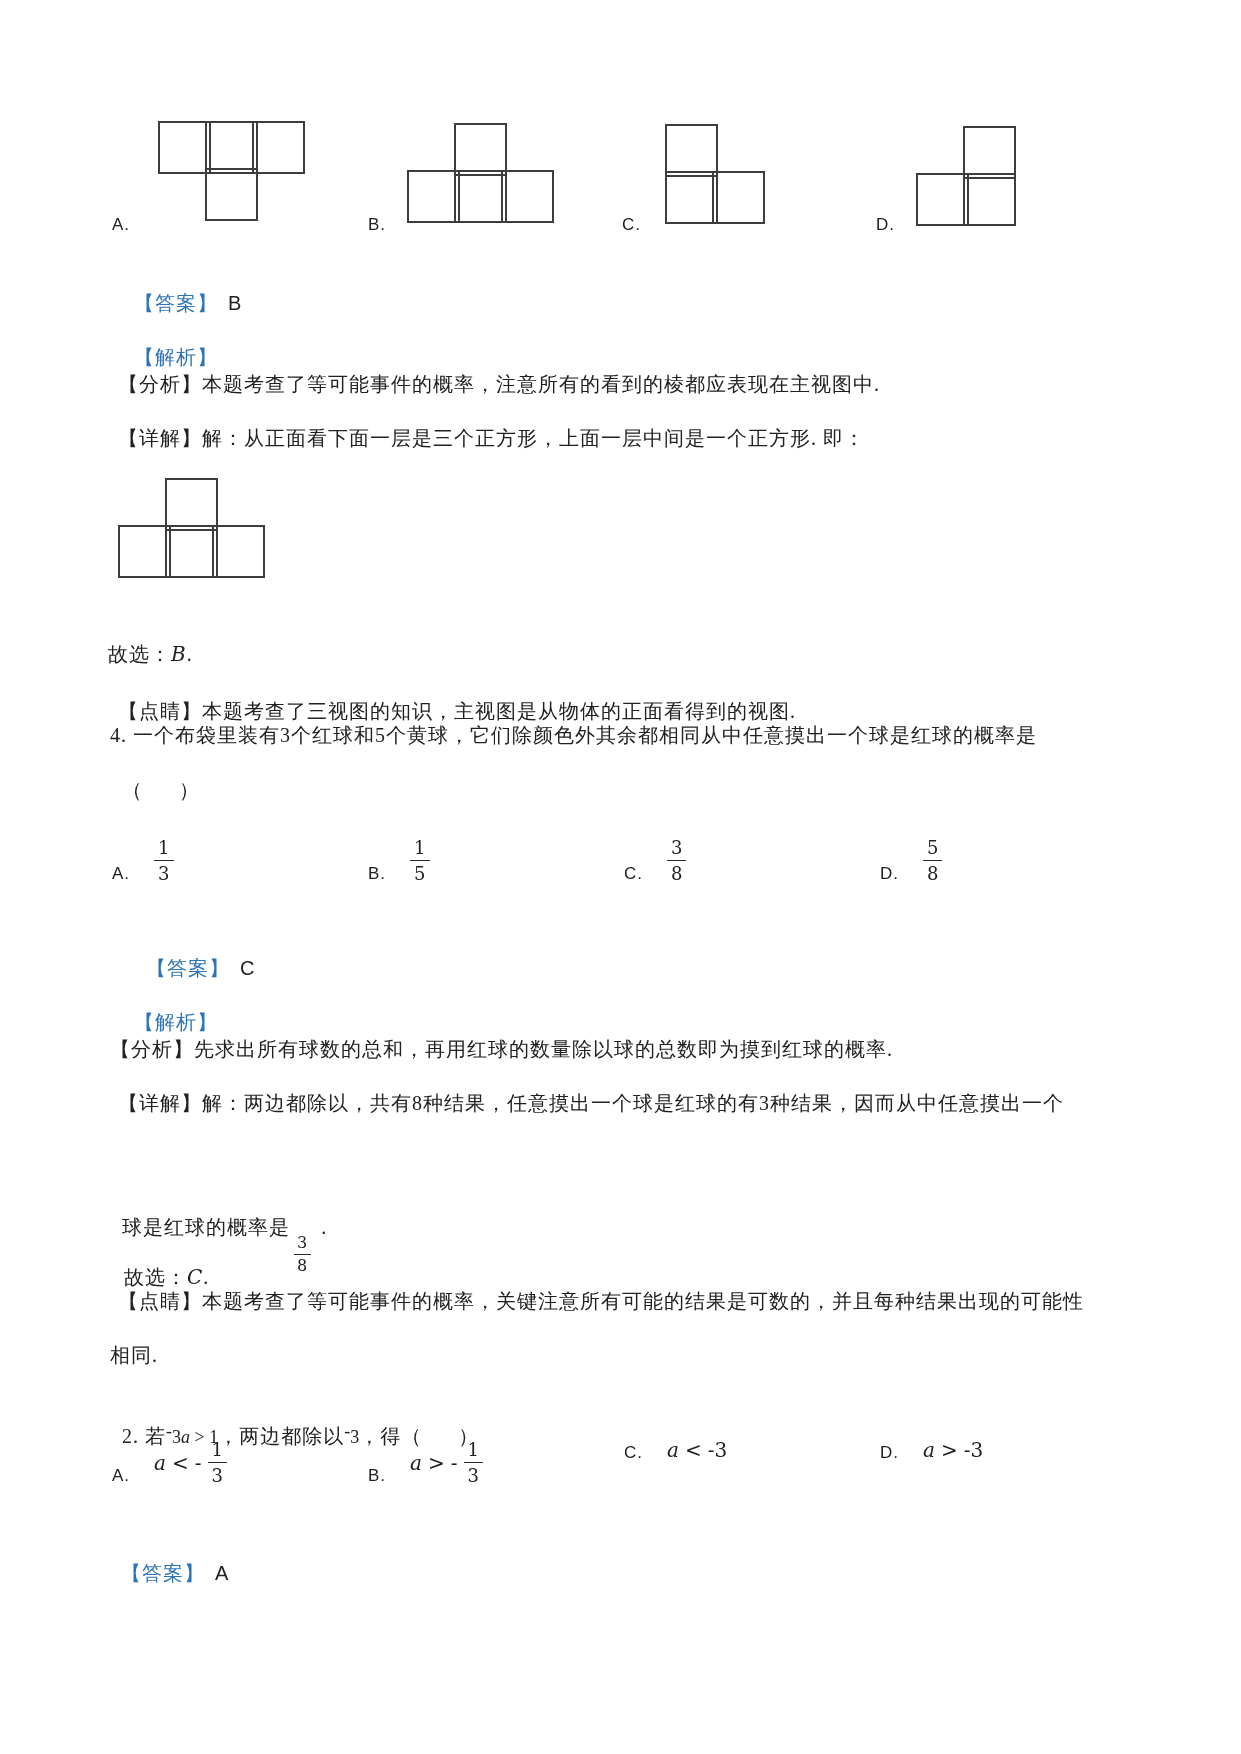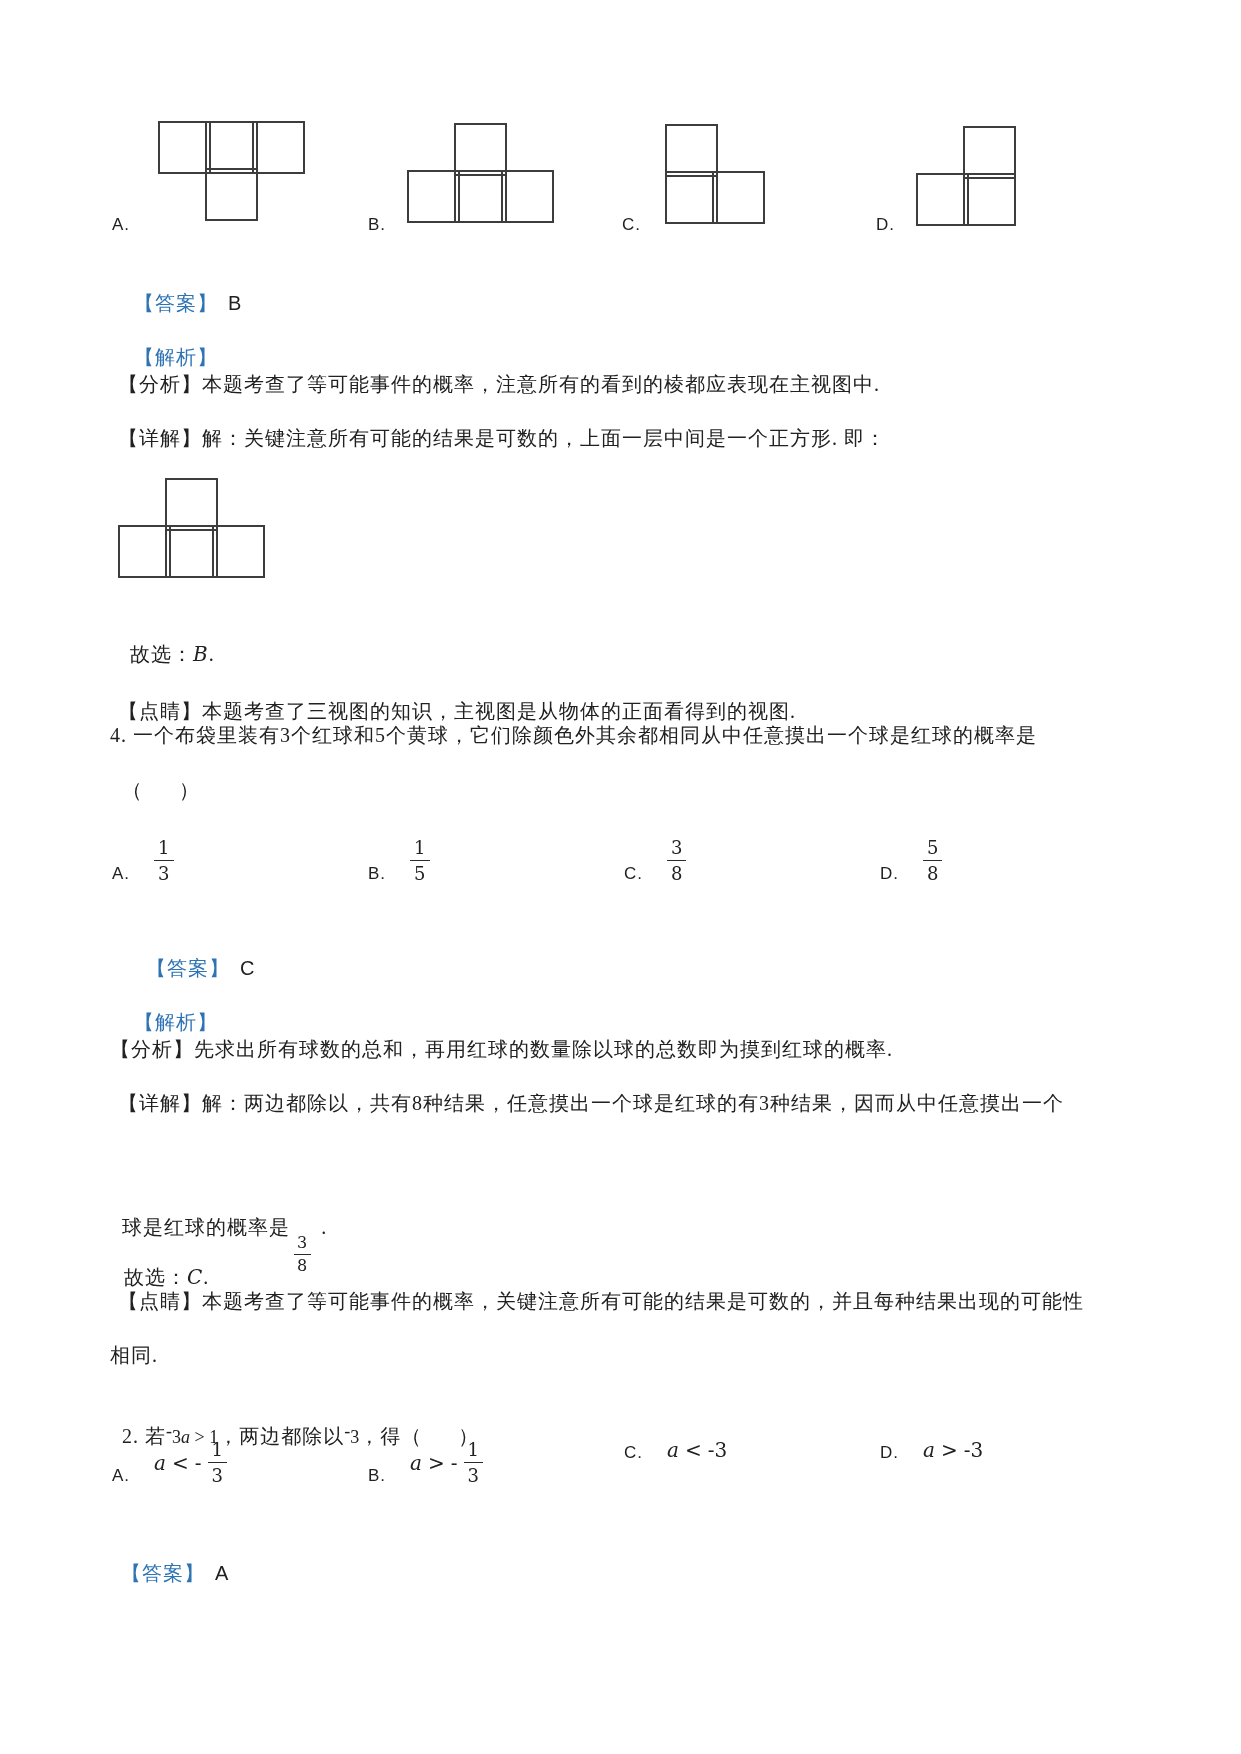--- a/index.html
+++ b/index.html
@@ -65,30 +65,30 @@
 <div class="abs t" style="left:122px;top:263px">
   <span class="blue">【答案】</span><span class="ansletter">B</span>
 </div>
 
 <div class="abs t" style="left:122px;top:317px">
   <span class="blue">【解析】</span>
 </div>
 
 <div class="abs t" style="left:118px;top:371px">【分析】本题考查了等可能事件的概率，注意所有的看到的棱都应表现在主视图中.</div>
 
-<div class="abs t" style="left:118px;top:425px">【详解】解：关键注意所有可能的结果是可数的，上面一层中间是一个正方形. 即：</div>
+<div class="abs t" style="left:118px;top:425px">【详解】解：从正面看下面一层是三个正方形，上面一层中间是一个正方形. 即：</div>
 
 <div class="shape" style="left:118px;top:478px">
     <div class="sq" style="left: 47px; top: 0px; width: 49px; height: 49px; border-color: rgb(61, 61, 61);"></div>
     <div class="sq" style="left: 0px; top: 47px; width: 49px; height: 49px; border-color: rgb(61, 61, 61);"></div>
     <div class="sq" style="left: 47px; top: 47px; width: 49px; height: 49px; border-color: rgb(61, 61, 61);"></div>
     <div class="sq" style="left: 94px; top: 47px; width: 49px; height: 49px; border-color: rgb(61, 61, 61);"></div>
   </div>
 
-<div class="abs t" style="left:118px;top:614px">
+<div class="abs t" style="left:96px;top:614px">
   <span>故选：</span><span class="guxuan-letter">B</span><span>.</span>
 </div>
 
 <div class="abs t" style="left:118px;top:698px">【点睛】本题考查了三视图的知识，主视图是从物体的正面看得到的视图.</div>
 
 <div class="abs t" style="left:110px;top:722px">4. 一个布袋里装有3个红球和5个黄球，它们除颜色外其余都相同从中任意摸出一个球是红球的概率是</div>
 <div class="abs t" style="left:122px;top:777px">（      ）</div>
 
 <div class="fracopt" style="left:112px;top:836px">
   <span class="optlabel">A.</span>

